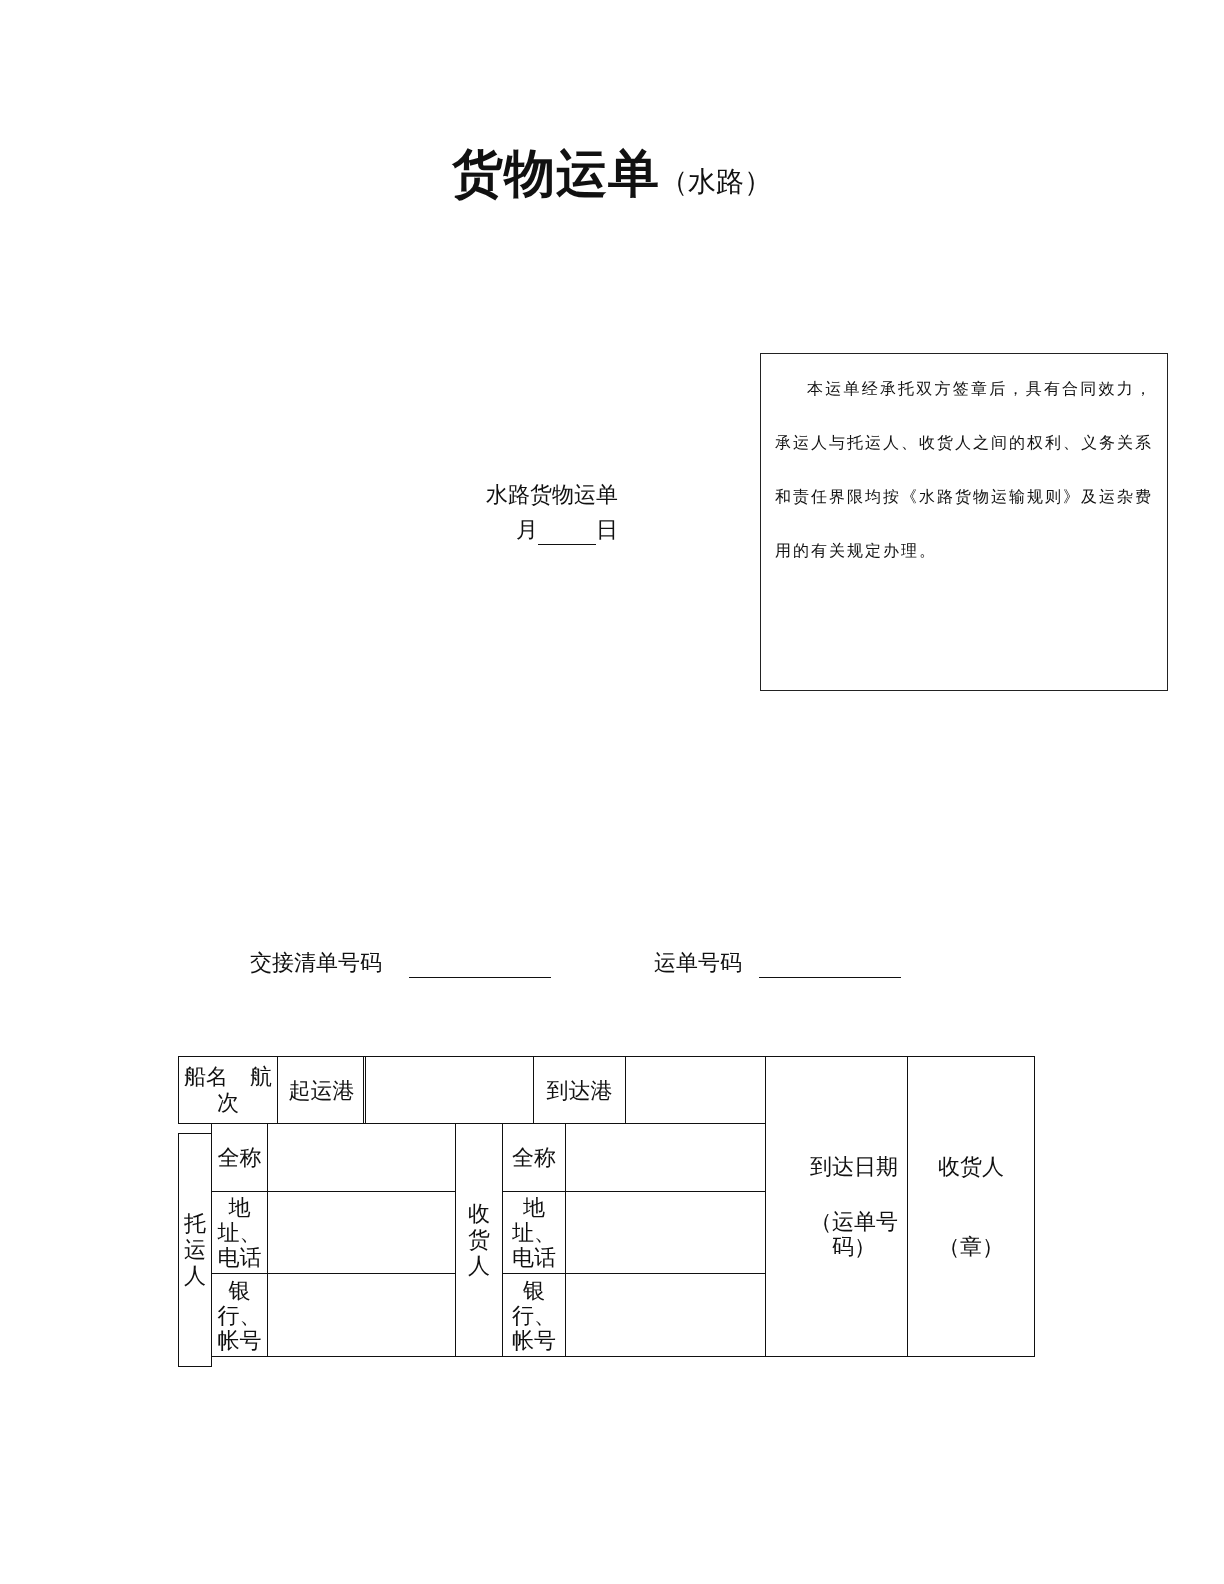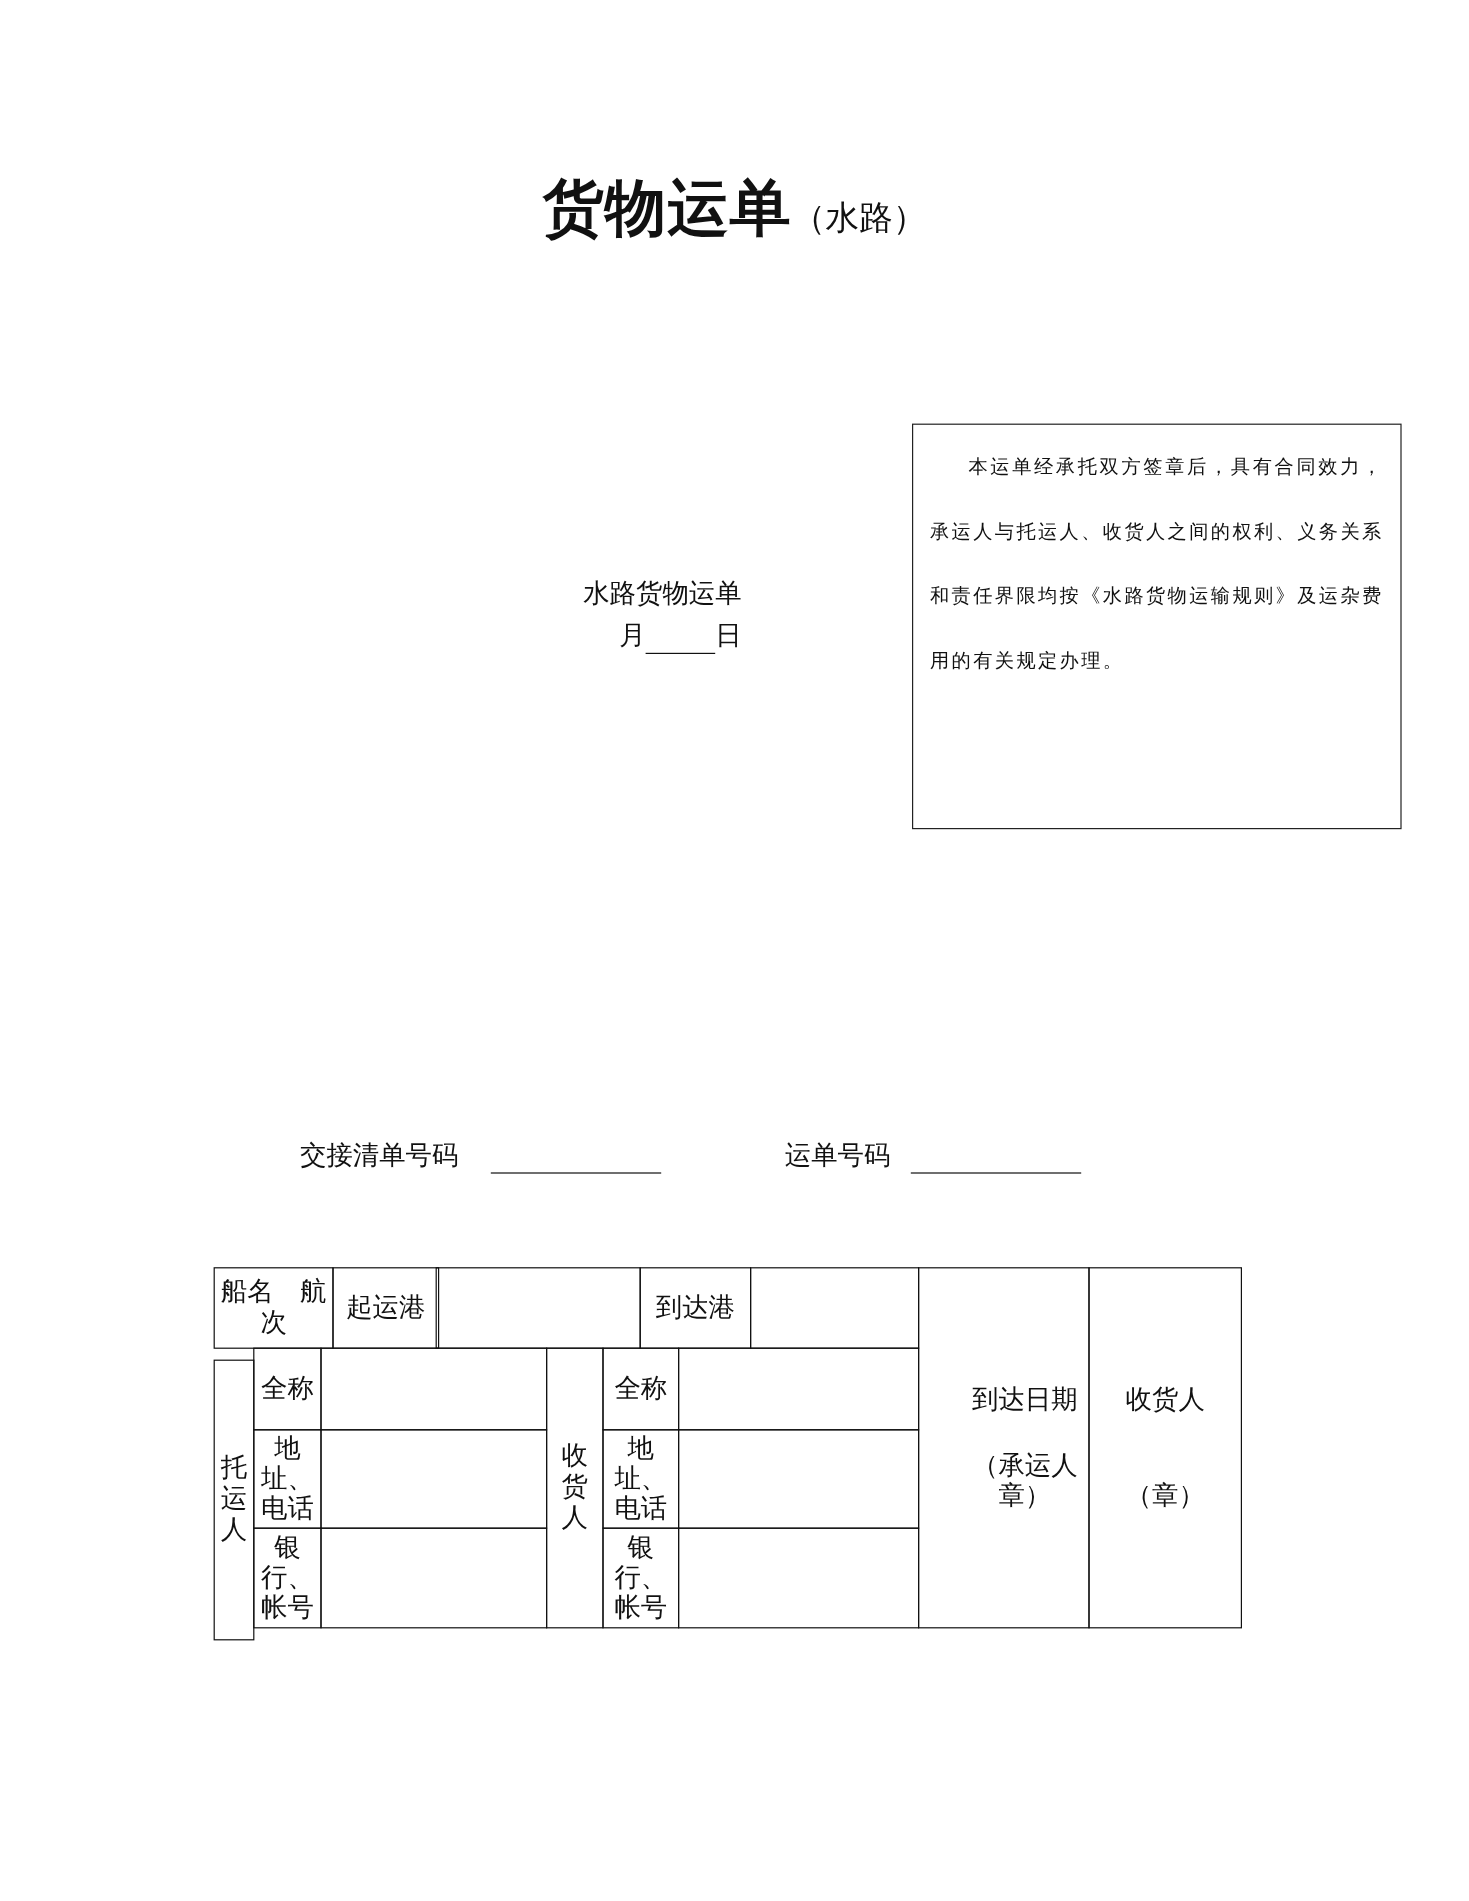--- a/index.html
+++ b/index.html
@@ -51,21 +51,21 @@
     <span>起运港</span>
   </div>
   <div class="cell" style="left:363px; top:1056px; width:171px; height:68px;"></div>
   <div class="cell" style="left:533px; top:1056px; width:93px; height:68px;">
     <span>到达港</span>
   </div>
   <div class="cell" style="left:625px; top:1056px; width:141px; height:68px;"></div>
 
   <div class="cell" style="left:765px; top:1056px; width:143px; height:301px; flex-direction:column;padding-left:35px;">
     <span>到达日期</span>
-    <span style="margin-top:30px; width:100px;">（承运人章）</span>
+    <span style="margin-top:30px; width:100px;">（运单号码）</span>
   </div>
   <div class="cell" style="left:907px; top:1056px; width:128px; height:301px; flex-direction:column;">
     <span>收货人</span>
     <span style="margin-top:55px;">（章）</span>
   </div>
 
   <div class="cell" style="left:178px; top:1123px; width:34px; height:234px;margin-top:10px;">
     <span class="vtext">托运人</span>
   </div>
   <div class="cell" style="left:211px; top:1123px; width:57px; height:69px;">

